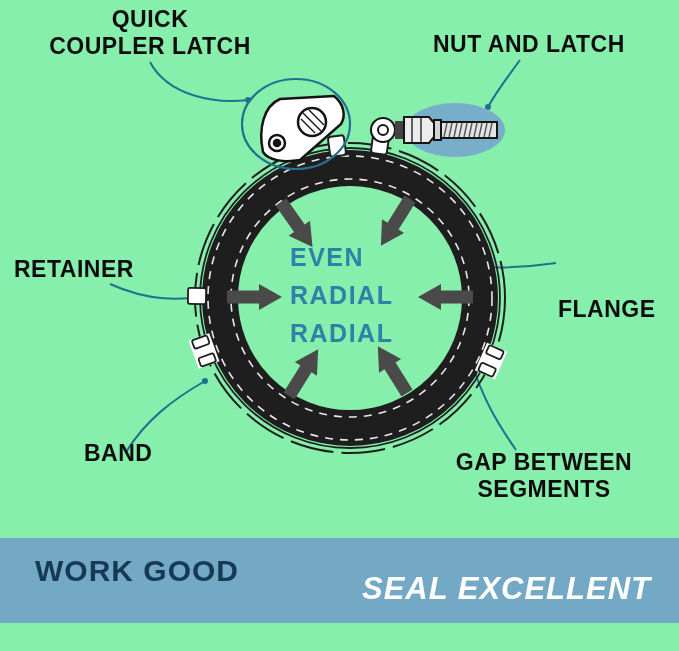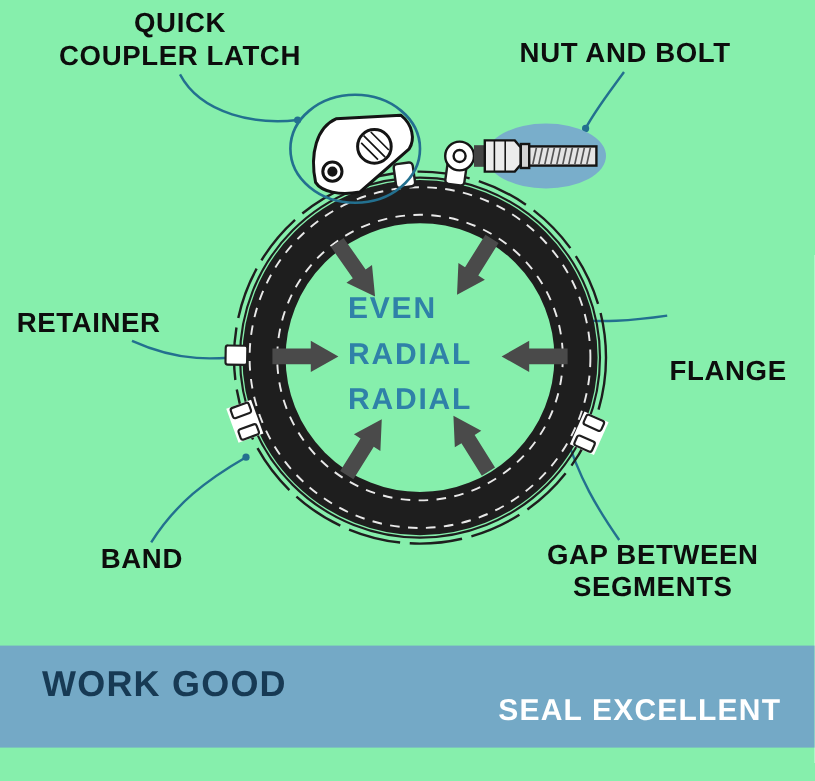--- a/index.html
+++ b/index.html
@@ -52,23 +52,24 @@
     font-weight: 800;
     font-size: 30px;
     letter-spacing: 1px;
     color: var(--banner-title, #173a54);
   }
   .banner-subtitle {
     position: absolute;
     right: 28px;
     bottom: 16px;
     font-weight: 800;
-    font-size: 25px;
+    font-size: 31px;
     letter-spacing: 1px;
     color: var(--banner-subtitle, #ffffff);
+    font-style: italic;
   }
 </style>
 </head>
 <body>
 
 <div class="canvas">
 
   <svg class="diagram-svg" width="679" height="651" viewBox="0 0 679 651" xmlns="http://www.w3.org/2000/svg">
 
     <defs>
@@ -161,27 +162,27 @@
         <line x1="492" y1="123" x2="489" y2="137"></line>
       </g>
     </g>
 
     <ellipse cx="296" cy="124" rx="54" ry="45" fill="none" stroke="#23708f" stroke-width="2.2"></ellipse>
   </svg>
 
   <div class="lbl lbl-center" style="left:28px; top:6px; width:244px;">QUICK
 COUPLER LATCH</div>
 
-  <div class="lbl" style="left:433px; top:31px;">NUT AND BOLT</div>
+  <div class="lbl" style="left:433px; top:31px;">NUT AND LATCH</div>
 
   <div class="lbl" style="left:14px; top:256px;">RETAINER</div>
 
   <div class="lbl" style="left:558px; top:248px;margin-top:48px;">FLANGE</div>
 
-  <div class="lbl" style="left:84px; top:452px;">BAND</div>
+  <div class="lbl" style="left:84px; top:440px;">BAND</div>
 
   <div class="lbl lbl-center" style="left:438px; top:449px; width:212px;">GAP BETWEEN
 SEGMENTS</div>
 
   <div class="force-text">
     <span>EVEN</span>
     <span>RADIAL</span>
     <span>RADIAL</span>
   </div>
 

